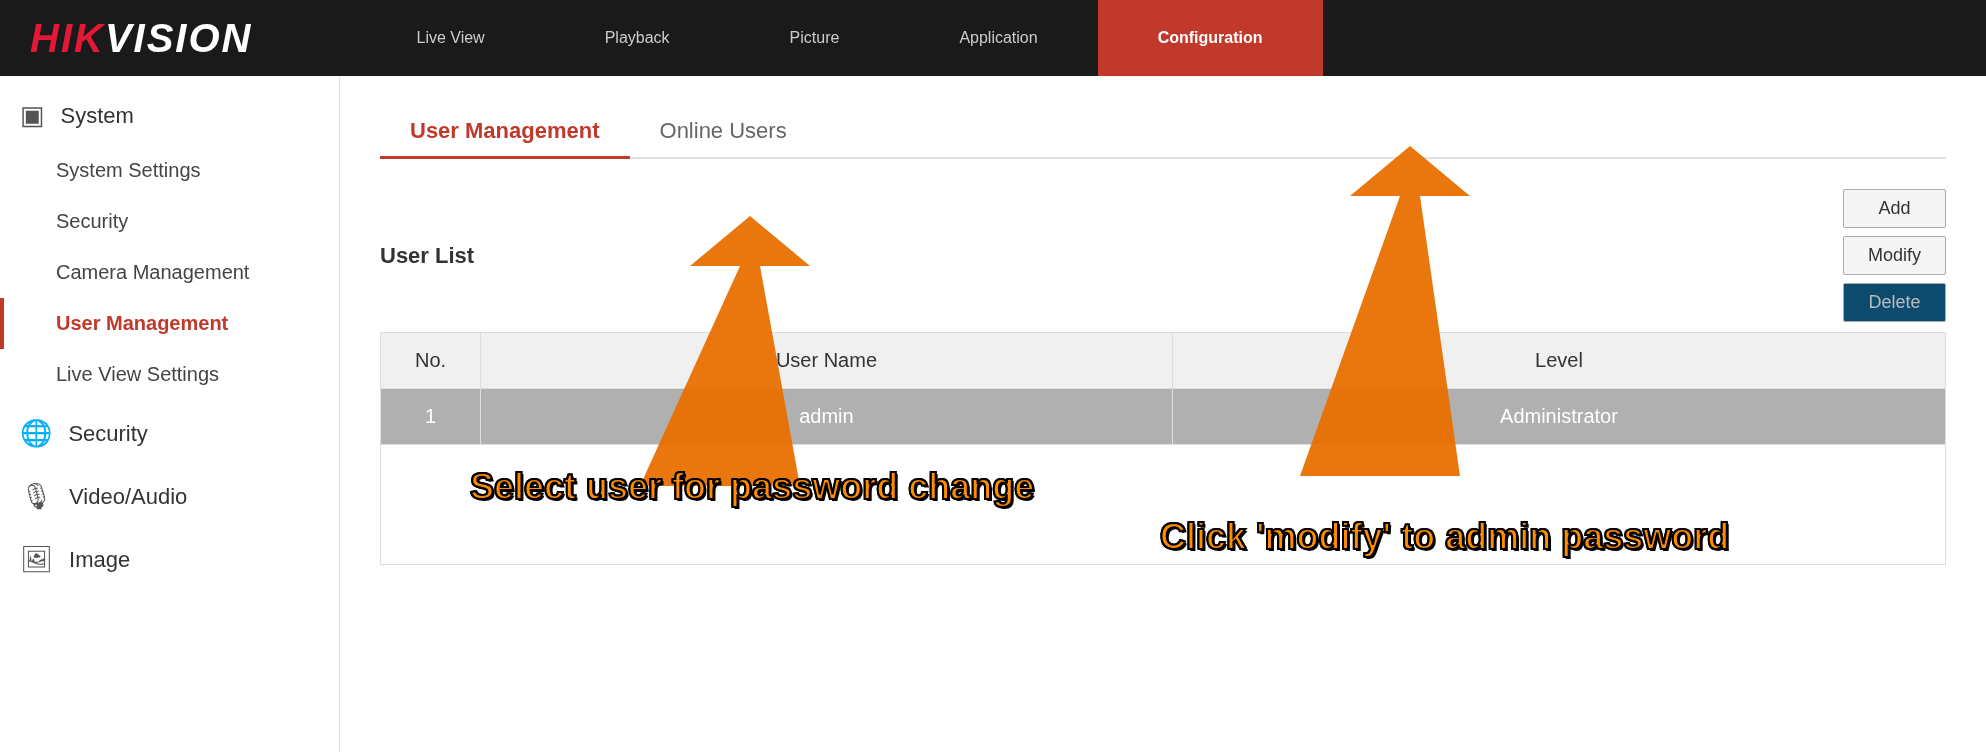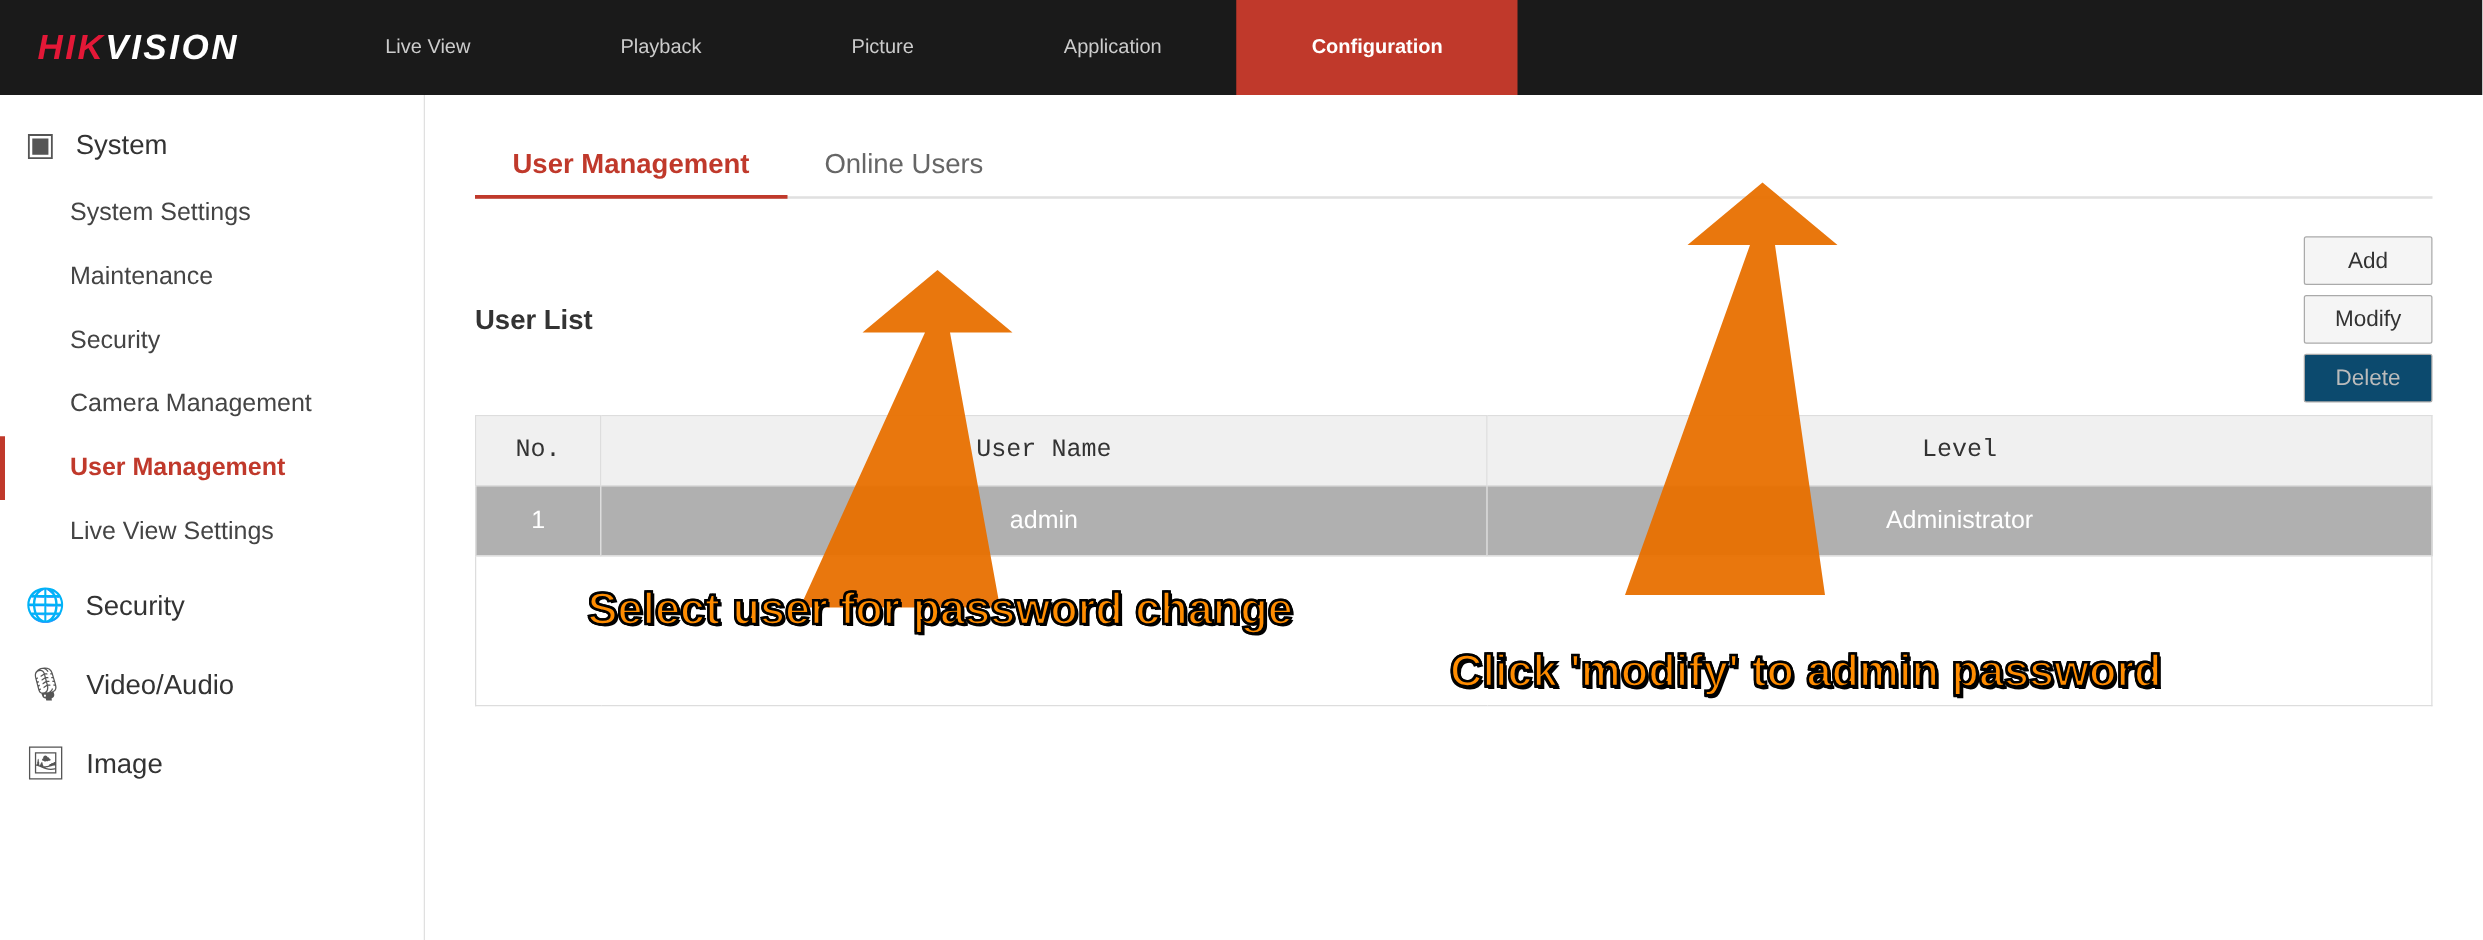--- a/index.html
+++ b/index.html
@@ -8,24 +8,24 @@
     
     .header {
       display: flex;
       align-items: center;
       background: #1a1a1a;
       height: 76px;
       padding: 0 0 0 30px;
     }
     .logo {
       color: #e31837;
-      font-size: 28px;
+      font-size: 40px;
       font-weight: 900;
       letter-spacing: 2px;
-      margin-right: 57px;
+      margin-right: 104px;
       font-style: italic;
     }
     .logo span { color: #fff; }
     .nav-menu {
       display: flex;
       align-items: center;
       height: 100%;
       flex: 1;
     }
     .nav-item {
@@ -151,21 +151,20 @@
       border: 1px solid #ddd;
       font-size: 20px;
     }
     .data-table th {
       background: #f0f0f0;
       padding: 16px 20px;
       text-align: center;
       border: 1px solid #ddd;
       font-weight: normal;
       color: #333;
-      font-family: Liberation Mono, monospace;
     }
     .data-table th:first-child { width: 100px; }
     .data-table td {
       padding: 16px 20px;
       text-align: center;
       border: 1px solid #ddd;
       color: #333;
     }
     .data-table tr.selected td {
       background: #b0b0b0;
@@ -226,21 +225,20 @@
 <div class="layout">
 
   <aside class="sidebar">
 
     <div class="sidebar-section">
       <div class="sidebar-header">
         <span class="icon">▣</span>
         <span>System</span>
       </div>
       <div class="sidebar-item">System Settings</div>
-      <div class="sidebar-item">Maintenance</div>
       <div class="sidebar-item">Security</div>
       <div class="sidebar-item">Camera Management</div>
       <div class="sidebar-item active">User Management</div>
       <div class="sidebar-item">Live View Settings</div>
     </div>
 
     <div class="sidebar-section">
       <div class="sidebar-header">
         <span class="icon">🌐</span>
         <span>Security</span>

